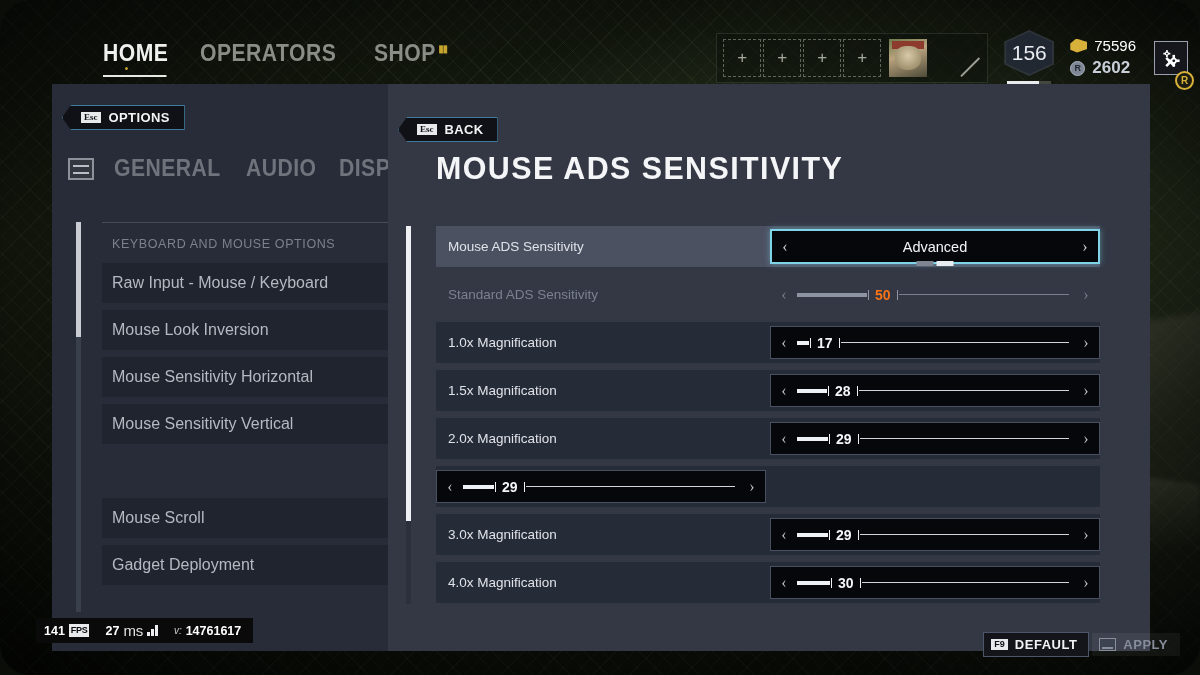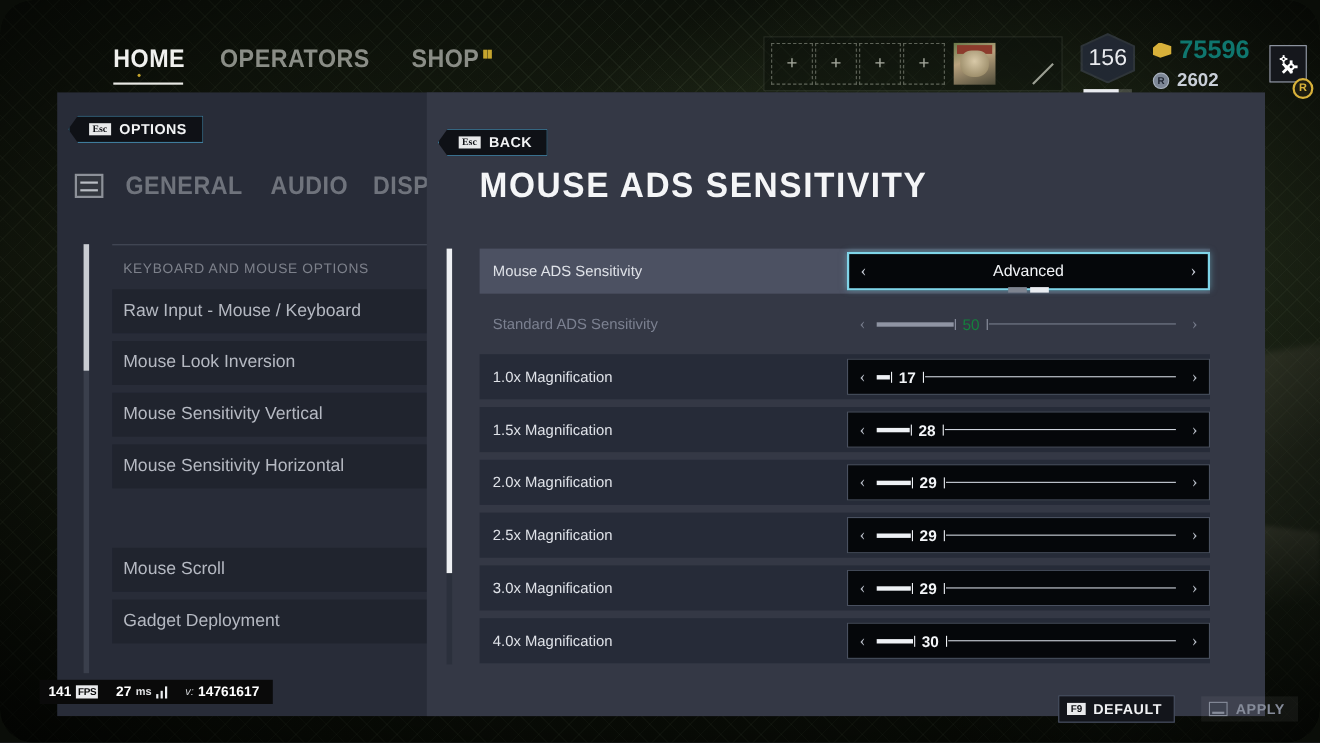--- a/index.html
+++ b/index.html
@@ -146,21 +146,21 @@
   .cur-icon-gold {
     width: 17px; height: 14px; background: #d8b13a;
     clip-path: polygon(0 35%, 35% 0, 100% 25%, 100% 75%, 40% 100%, 0 80%);
   }
   .cur-icon-credit {
     width: 15px; height: 15px; border-radius: 50%;
     background: #7d8796; border: 1.5px solid #aab3c0;
     display: flex; align-items: center; justify-content: center;
     font-size: 9px; color: #1e2430; font-weight: bold;
   }
-  .cur-gold { color: #0f766e; font-size: 23px; font-weight: bold; }
+  .cur-gold { color: #ffffff; font-size: 15px; font-weight: normal; }
   .cur-credit { color: #c9cfd8; font-size: 17px; font-weight: bold; }
 
   .gear-btn {
     margin-left: 18px; width: 34px; height: 34px;
     background: #15171c; border: 1px solid #9aa0ad;
     display: flex; align-items: center; justify-content: center;
   }
 
   
   .options-panel {
@@ -299,28 +299,28 @@
   .slider { flex: 1; display: flex; align-items: center; height: 100%; padding-right: 4px; }
   .sl-fill { height: 4px; background: #eef1f5; }
   .row.dim .sl-fill { background: #8f94a3; }
   .sl-tick { width: 1px; height: 10px; background: #eef1f5; margin: 0 1px; }
   .row.dim .sl-tick { background: #8f94a3; }
   .sl-val {
     color: #f3f5f8; font-size: 14px; font-weight: bold; padding: 0 5px;
     font-family: "Liberation Sans Narrow", "Liberation Sans", sans-serif;
     min-width: 22px; text-align: center;
   }
-  .row.dim .sl-val { color: #15803d; font-weight: normal; }
+  .row.dim .sl-val { color: #f97316; font-weight: bold; }
   .sl-rest { flex: 1; height: 1px; background: #cfd4dd; }
   .row.dim .sl-rest { background: #787e8e; }
 
   
   .modal-footer {
     position: absolute; right: 20px; bottom: 18px;
-    display: flex; align-items: center; gap: 24px;
+    display: flex; align-items: center; gap: 3px;
   }
   .btn-default {
     display: flex; align-items: center; gap: 7px;
     background: #13151b; border: 1px solid #4d5568;
     padding: 4px 11px 4px 7px;
   }
   .key-f9 {
     background: #e9eaec; color: #101216; font-size: 9px; font-weight: bold;
     padding: 1px 3px; line-height: 1.1;
     font-family: "Liberation Sans Narrow", "Liberation Sans", sans-serif;
@@ -347,21 +347,21 @@
 
   
   .perf {
     position: absolute; left: 36px; top: 618px;
     display: flex; align-items: center; gap: 16px;
     background: #0a0a0a; padding: 4px 12px 4px 8px;
   }
   .perf-grp { display: flex; align-items: center; gap: 4px; }
   .perf-num { color: #fff; font-size: 12.5px; font-weight: bold;
     font-family: "Liberation Sans Narrow", "Liberation Sans", sans-serif; }
-  .perf-unit { color: #dfe0e2; font-size: 10px; font-weight: bold; }
+  .perf-unit { color: #dfe0e2; font-size: 15px; }
   .fps-chip {
     background: #e9eaec; color: #0a0a0a; font-size: 9px; font-weight: bold;
     padding: 1px 2px; letter-spacing: -.3px; line-height: 1.2;
   }
   .bars { display: flex; align-items: flex-end; gap: 1.5px; height: 11px; }
   .bars i { width: 2.5px; background: #eceef1; display: block; }
   .perf-v { color: #cfd1d5; font-size: 10px; font-style: italic; }
 </style>
 </head>
 <body>
@@ -469,22 +469,22 @@
   </div>
 
   <div class="bg-scroll-track">
     <div class="bg-scroll-thumb"></div>
   </div>
 
   <div class="bg-list">
     <div class="bg-list-header">KEYBOARD AND MOUSE OPTIONS</div>
     <div class="bg-list-item">Raw Input - Mouse / Keyboard</div>
     <div class="bg-list-item">Mouse Look Inversion</div>
+    <div class="bg-list-item">Mouse Sensitivity Horizontal</div>
     <div class="bg-list-item">Mouse Sensitivity Vertical</div>
-    <div class="bg-list-item">Mouse Sensitivity Horizontal</div>
     <div class="bg-list-gap"></div>
     <div class="bg-list-item">Mouse Scroll</div>
     <div class="bg-list-item">Gadget Deployment</div>
   </div>
 
   <div class="modal"></div>
 
   <div class="modal-esc">
     <span class="esc-key">Esc</span>
     <span class="esc-label">BACK</span>
@@ -567,21 +567,20 @@
           <span class="sl-tick"></span>
           <span class="sl-val">29</span>
           <span class="sl-tick"></span>
           <span class="sl-rest"></span>
         </div>
         <div class="arrow">›</div>
       </div>
     </div>
 
     <div class="row normal">
-      <div class="row-label">2.5x Magnification</div>
       <div class="control">
         <div class="arrow">‹</div>
         <div class="slider">
           <span class="sl-fill" style="width:31px"></span>
           <span class="sl-tick"></span>
           <span class="sl-val">29</span>
           <span class="sl-tick"></span>
           <span class="sl-rest"></span>
         </div>
         <div class="arrow">›</div>

